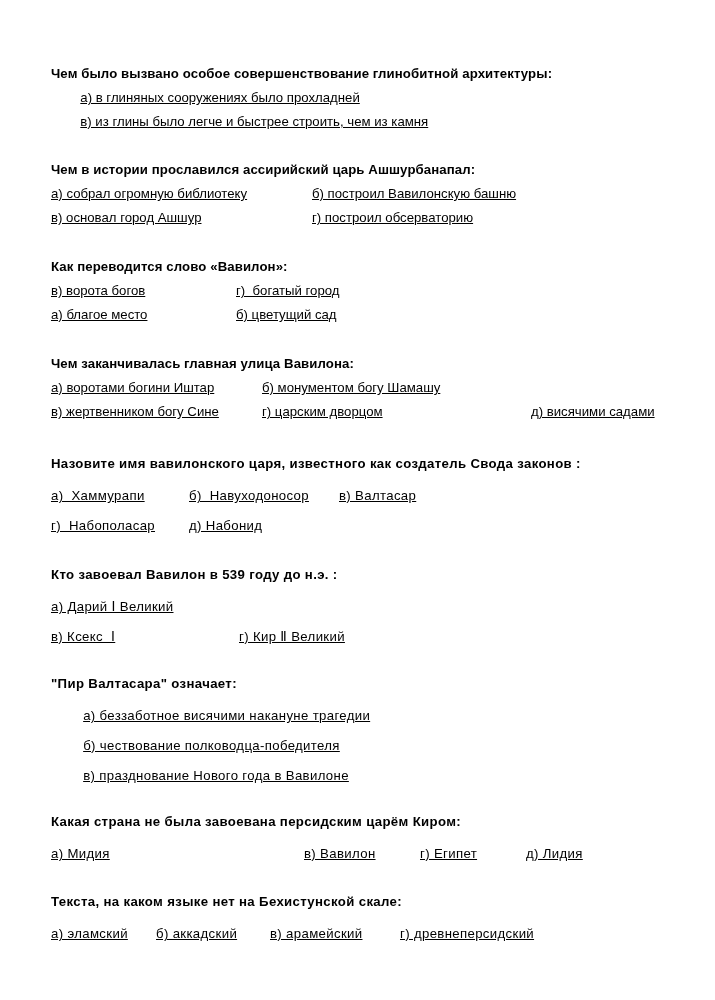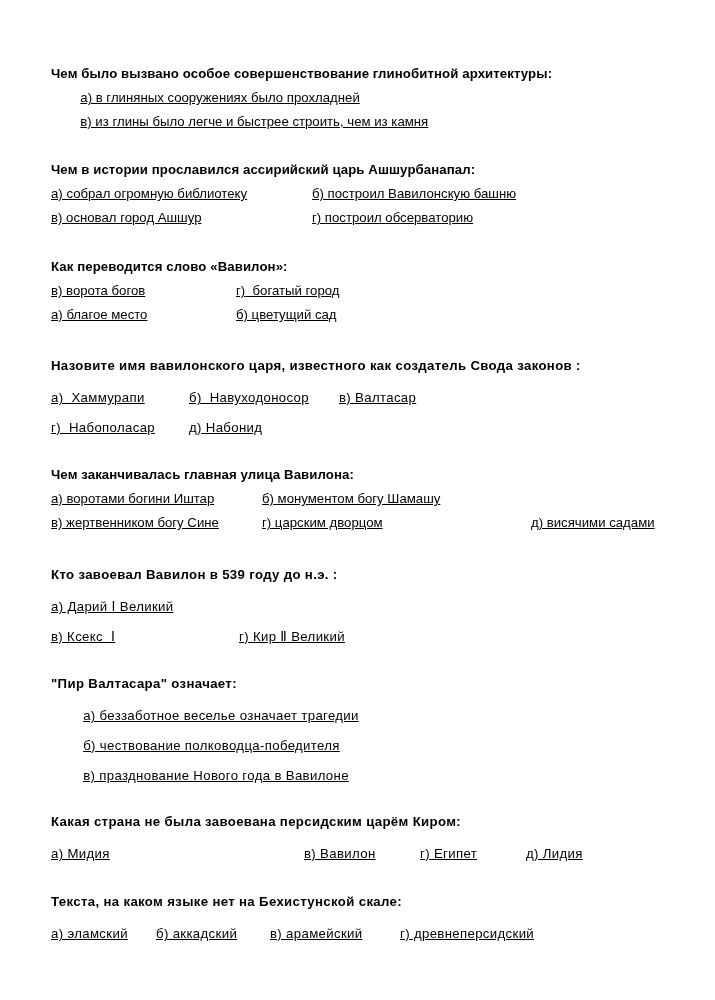--- a/index.html
+++ b/index.html
@@ -126,61 +126,61 @@
       <div class="opt-row">
         <span class="opt" style="left:0px">в) ворота богов</span>
         <span class="opt" style="left:185px">г)  богатый город</span>
       </div>
       <div class="opt-row">
         <span class="opt" style="left:0px">а) благое место</span>
         <span class="opt" style="left:185px">б) цветущий сад</span>
       </div>
     </div>
 
+    <div class="question-block groupA" id="q4">
+      <div class="q-title">Чем заканчивалась главная улица Вавилона:</div>
+      <div class="opt-row">
+        <span class="opt" style="left:0px">а) воротами богини Иштар</span>
+        <span class="opt" style="left:211px">б) монументом богу Шамашу</span>
+      </div>
+      <div class="opt-row">
+        <span class="opt" style="left:0px">в) жертвенником богу Сине</span>
+        <span class="opt" style="left:211px">г) царским дворцом</span>
+        <span class="opt" style="left:480px">д) висячими садами</span>
+      </div>
+    </div>
+
     <div class="question-block groupB" id="q5">
       <div class="q-title">Назовите имя вавилонского царя, известного как создатель Свода законов :</div>
       <div class="opt-row">
         <span class="opt" style="left:0px">а)  Хаммурапи</span>
         <span class="opt" style="left:138px">б)  Навуходоносор</span>
         <span class="opt" style="left:288px">в) Валтасар</span>
       </div>
       <div class="opt-row">
         <span class="opt" style="left:0px">г)  Набополасар</span>
         <span class="opt" style="left:138px">д) Набонид</span>
       </div>
     </div>
 
-    <div class="question-block groupA" id="q4">
-      <div class="q-title">Чем заканчивалась главная улица Вавилона:</div>
-      <div class="opt-row">
-        <span class="opt" style="left:0px">а) воротами богини Иштар</span>
-        <span class="opt" style="left:211px">б) монументом богу Шамашу</span>
-      </div>
-      <div class="opt-row">
-        <span class="opt" style="left:0px">в) жертвенником богу Сине</span>
-        <span class="opt" style="left:211px">г) царским дворцом</span>
-        <span class="opt" style="left:480px">д) висячими садами</span>
-      </div>
-    </div>
-
     <div class="question-block groupB" id="q6">
       <div class="q-title">Кто завоевал Вавилон в 539 году до н.э. :</div>
       <div class="opt-row">
         <span class="opt" style="left:0px">а) Дарий Ⅰ Великий</span>
       </div>
       <div class="opt-row">
         <span class="opt" style="left:0px">в) Ксекс  Ⅰ</span>
         <span class="opt" style="left:188px">г) Кир Ⅱ Великий</span>
       </div>
     </div>
 
     <div class="question-block groupB" id="q7">
       <div class="q-title">"Пир Валтасара" означает:</div>
       <div class="opt-row">
-        <span class="opt">а) беззаботное веселье означает трагедии</span>
+        <span class="opt">а) беззаботное висячими накануне трагедии</span>
       </div>
       <div class="opt-row">
         <span class="opt">б) чествование полководца-победителя</span>
       </div>
       <div class="opt-row">
         <span class="opt">в) празднование Нового года в Вавилоне</span>
       </div>
     </div>
 
     <div class="question-block groupB" id="q8">

